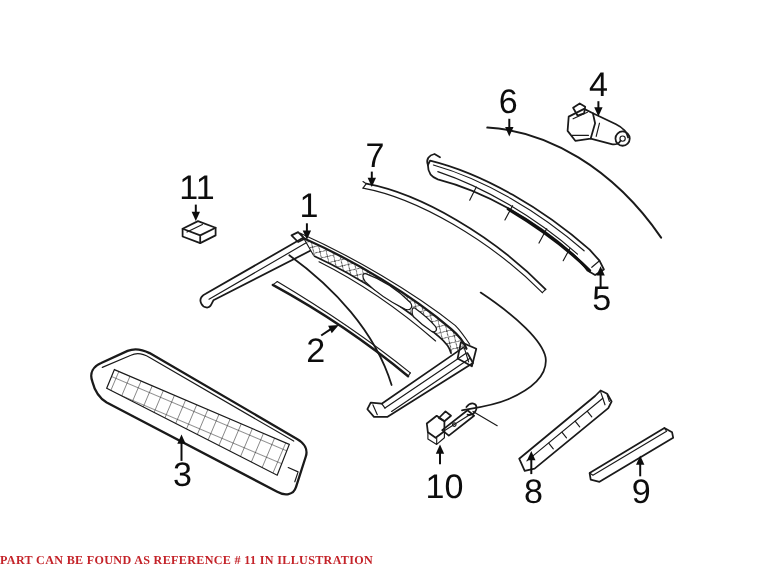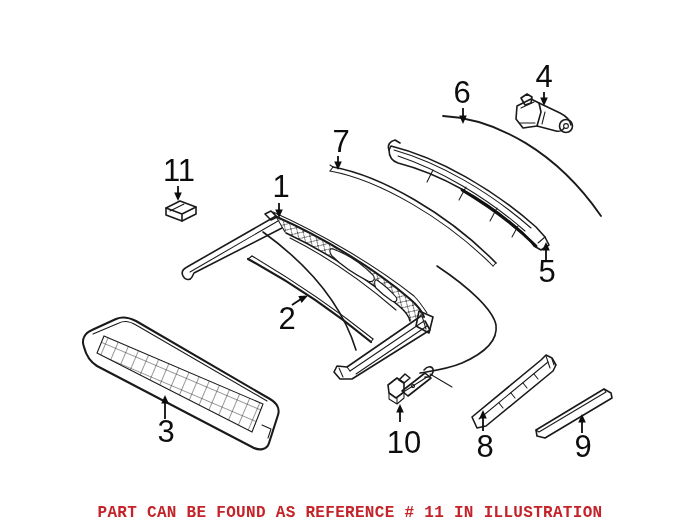--- a/index.html
+++ b/index.html
@@ -14,23 +14,23 @@
   .ln{fill:none;stroke:#1a1a1a;stroke-width:1.6;stroke-linecap:round;stroke-linejoin:round;}
   .bold{fill:none;stroke:#1a1a1a;stroke-width:2.1;stroke-linecap:round;stroke-linejoin:round;}
   .thin{fill:none;stroke:#1a1a1a;stroke-width:1.05;stroke-linecap:round;stroke-linejoin:round;}
   .thick{fill:none;stroke:#111;stroke-width:2.8;stroke-linecap:round;}
   .wht{fill:#ffffff;stroke:#1a1a1a;stroke-width:1.1;}
   .arrow{stroke:#0d0d0d;stroke-width:1.8;}
   .head{fill:#0d0d0d;stroke:none;}
   .num{font-family:"Liberation Sans",sans-serif;font-size:31px;fill:#0d0d0d;text-anchor:middle;}
   .caption{
     position:absolute;left:0;right:0;top:504px;
-    text-align:center;
-    font-family:Liberation Mono, monospace;
-    font-size:16px;font-weight:700;letter-spacing:.3px;
+    text-align:left;
+    font-family:Liberation Serif, serif;
+    font-size:11px;font-weight:700;letter-spacing:.3px;
     color:#c42329; 
   }
 </style>
 </head>
 <body>
 
 <div class="stage">
 <svg viewBox="0 0 700 524" width="700" height="524">
   <defs>
     <pattern id="hatchPat" width="8" height="8" patternUnits="userSpaceOnUse" patternTransform="rotate(32)">

